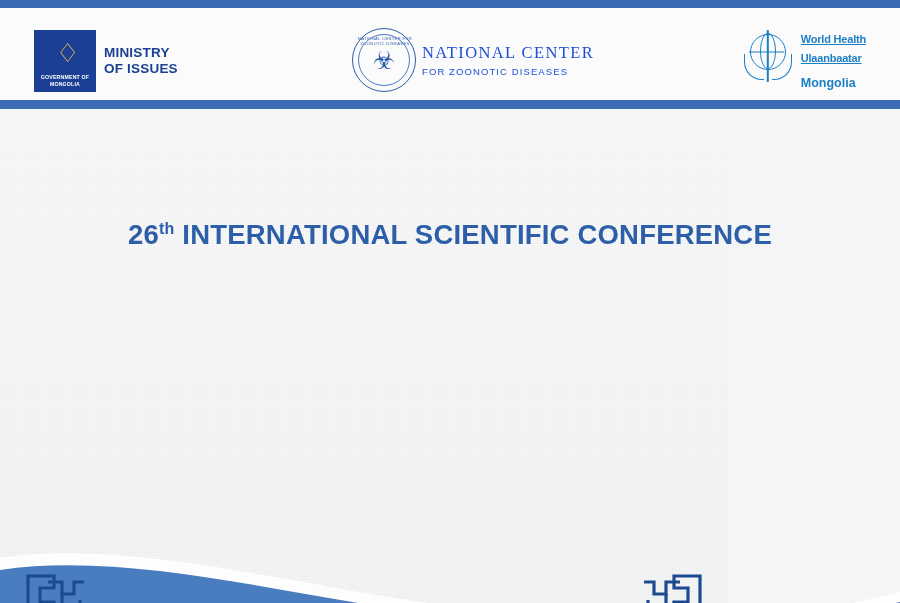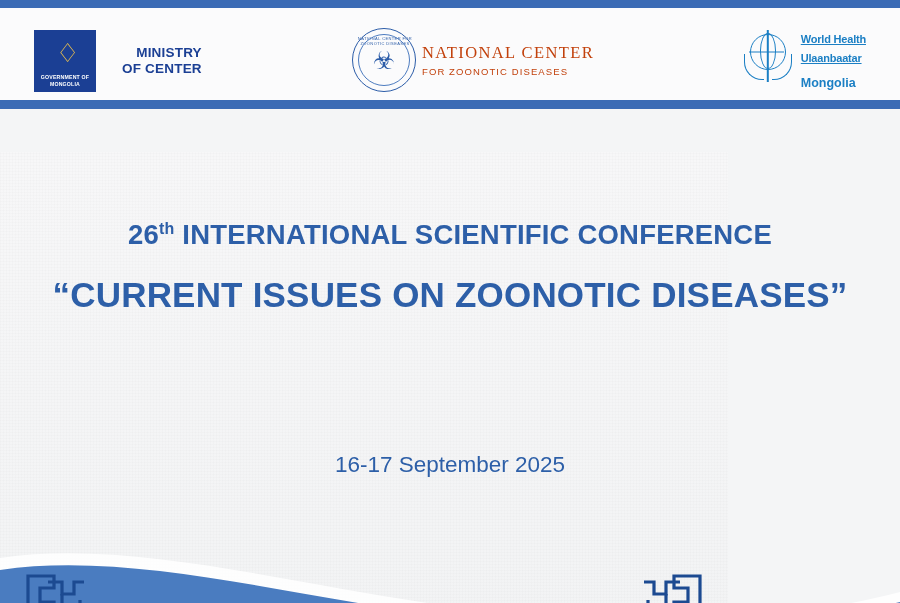--- a/index.html
+++ b/index.html
@@ -72,27 +72,26 @@
     bottom: 5px; left: 0;
     width: 62px;
     text-align: center;
     color: #ffffff;
     font-size: 5.2px;
     line-height: 6.4px;
     letter-spacing: 0.2px;
     font-weight: bold;
   }
   .moh-text {
-    margin-left: 26px;
+    margin-left: 8px;
     color: #1b3f94;
     font-size: 13.5px;
     font-weight: bold;
     line-height: 16px;
     letter-spacing: 0.2px;
-    text-align: right;
   }
 
   .logo-nczd {
     position: absolute;
     top: 20px; left: 352px;
     display: flex;
     align-items: center;
     height: 64px;
   }
   .nczd-seal {
@@ -122,21 +121,21 @@
     position: absolute;
     top: 7px; left: 0;
     width: 64px;
     text-align: center;
     font-size: 4px;
     color: #2b5ca8;
     letter-spacing: 0.4px;
   }
   .nczd-words {
     margin-left: 6px;
-    color: #c2410c;
+    color: #1d4ed8;
   }
   .nczd-l1 {
     font-size: 16.5px;
     letter-spacing: 1.4px;
     font-family: "Liberation Serif", serif;
   }
   .nczd-l2 {
     font-size: 9.5px;
     letter-spacing: 1.1px;
     margin-top: 3px;
@@ -315,21 +314,21 @@
     <div class="logo-moh">
       <div class="moh-emblem">
         <div class="soyombo">♢</div>
         <div class="gov-text">
           <span>GOVERNMENT OF</span><br>
           <span>MONGOLIA</span>
         </div>
       </div>
       <div class="moh-text">
         <div>MINISTRY</div>
-        <div>OF CENTER</div>
+        <div>OF ISSUES</div>
       </div>
     </div>
 
     <div class="logo-nczd">
       <div class="nczd-seal">
         <div class="ring-text">NATIONAL CENTER FOR ZOONOTIC DISEASES</div>
         <div class="bio">☣</div>
       </div>
       <div class="nczd-words">
         <div class="nczd-l1">NATIONAL CENTER</div>
@@ -352,25 +351,23 @@
     </div>
 
   </div>
 
   <div class="header-rule-bottom"></div>
 
   <div class="body-area">
 
     <div class="title-block">
       <div class="title-line1"><span>26</span><sup>th</sup><span> INTERNATIONAL SCIENTIFIC CONFERENCE</span></div>
-      <div class="title-line2">“CURRENT ISSUES ON ZOONOTIC DISEASES”</div>
     </div>
 
     <div class="meta-block">
-      <div class="meta-date">16-17 September 2025</div>
     </div>
 
     <svg class="wave" viewBox="0 0 900 140" preserveAspectRatio="none">
       <path d="M0,52 C150,30 330,92 520,108 C680,121 800,112 900,86 L900,140 L0,140 Z" fill="#ffffff" opacity="0.85"></path>
       <path d="M0,64 C150,42 330,104 520,118 C680,130 800,120 900,96 L900,140 L0,140 Z" fill="#4a7cc0"></path>
     </svg>
 
     <svg class="ornament left" viewBox="0 0 72 58">
       <g fill="none" stroke="#1c4a91" stroke-width="3.2">
         <path d="M10,8 L36,8 L36,20 L22,20 L22,34 L36,34 L36,50 L10,50 Z"></path>

